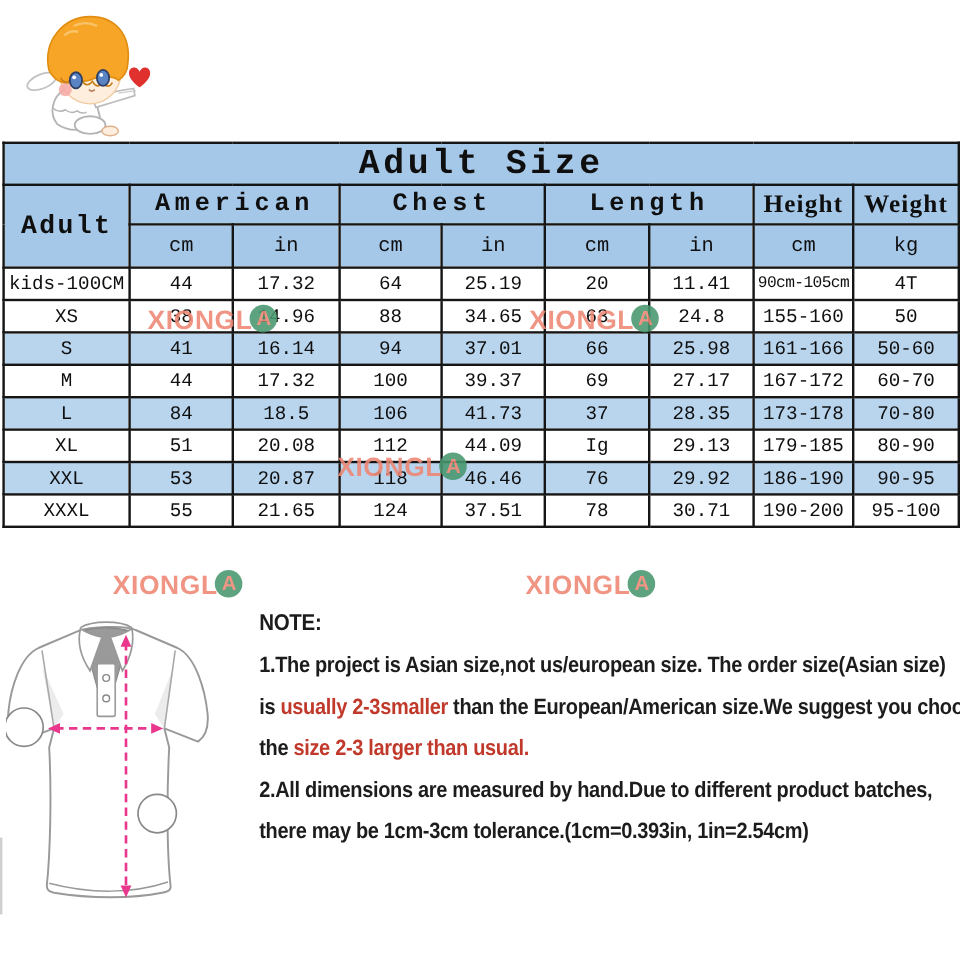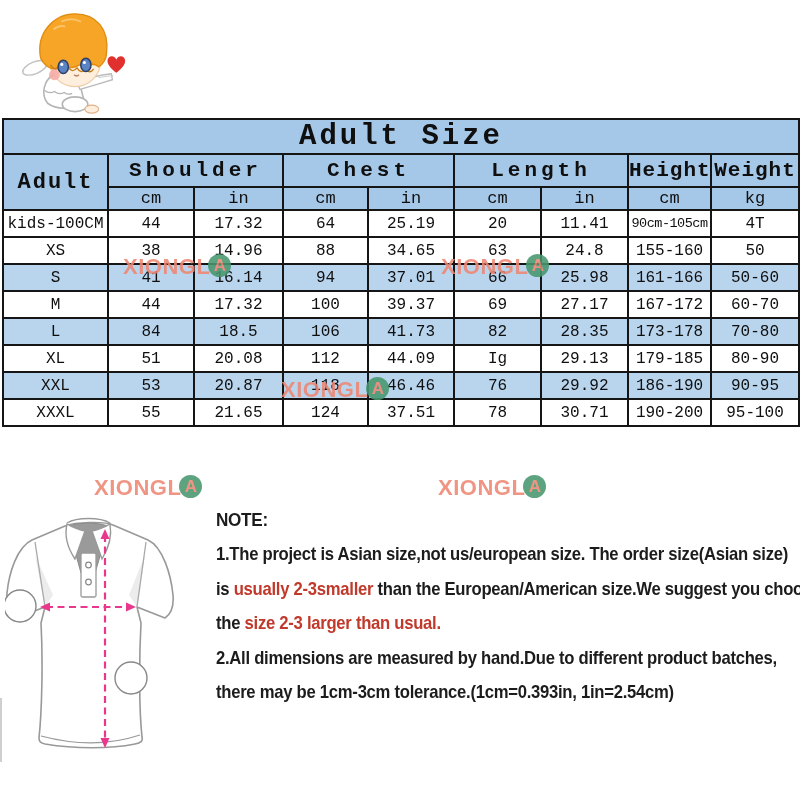--- a/index.html
+++ b/index.html
@@ -25,23 +25,23 @@
     text-align:center;color:#0f0f0f;
   }
   table.size-table th,table.size-table td{
     border:2px solid var(--border);
     overflow:hidden;white-space:nowrap;padding:0;
     vertical-align:middle;
   }
   table.size-table thead th{background:var(--header-bg);}
   .r-title th{height:30px;font-size:29px;font-weight:bold;letter-spacing:3px;}
   .r-group th{height:33px;font-size:21px;font-weight:bold;letter-spacing:4px;}
-  .r-group th.th-narrow{letter-spacing:1px;}
+  .r-group th.th-narrow{letter-spacing:1px;font-family:Liberation Serif, serif;}
   .r-group th.th-size{font-size:22px;letter-spacing:2px;}
-  .r-units th{height:23px;font-size:17px;font-weight:normal;}
+  .r-units th{height:36px;font-size:17px;font-weight:normal;}
   tbody td{height:27px;font-size:16px;background:#ffffff;}
   tbody tr.shaded td{background:var(--shaded-bg);}
   tbody td.tight{font-size:13.5px;letter-spacing:-0.5px;}
 
   
   .wm{
     position:absolute;display:flex;align-items:flex-start;
     opacity:0.88;pointer-events:none;z-index:5;margin-top:48px;
   }
   .wm-text{
@@ -120,21 +120,21 @@
       <col style="width:87px">
         <col style="width:83px">
         <col style="width:88px">
     </colgroup>
     <thead>
       <tr class="r-title">
         <th colspan="9">Adult Size</th>
       </tr>
       <tr class="r-group">
         <th rowspan="2" class="th-size">Adult</th>
-        <th colspan="2">Shoulder</th>
+        <th colspan="2">American</th>
         <th colspan="2">Chest</th>
         <th colspan="2">Length</th>
         <th class="th-narrow">Height</th>
         <th class="th-narrow">Weight</th>
       </tr>
       <tr class="r-units">
         <th>cm</th>
         <th>in</th>
         <th>cm</th>
         <th>in</th>
@@ -188,21 +188,21 @@
           <td>27.17</td>
           <td>167-172</td>
           <td>60-70</td>
         </tr>
         <tr class="shaded">
           <td>L</td>
           <td>84</td>
           <td>18.5</td>
           <td>106</td>
           <td>41.73</td>
-          <td>82</td>
+          <td>37</td>
           <td>28.35</td>
           <td>173-178</td>
           <td>70-80</td>
         </tr>
         <tr>
           <td>XL</td>
           <td>51</td>
           <td>20.08</td>
           <td>112</td>
           <td>44.09</td>

